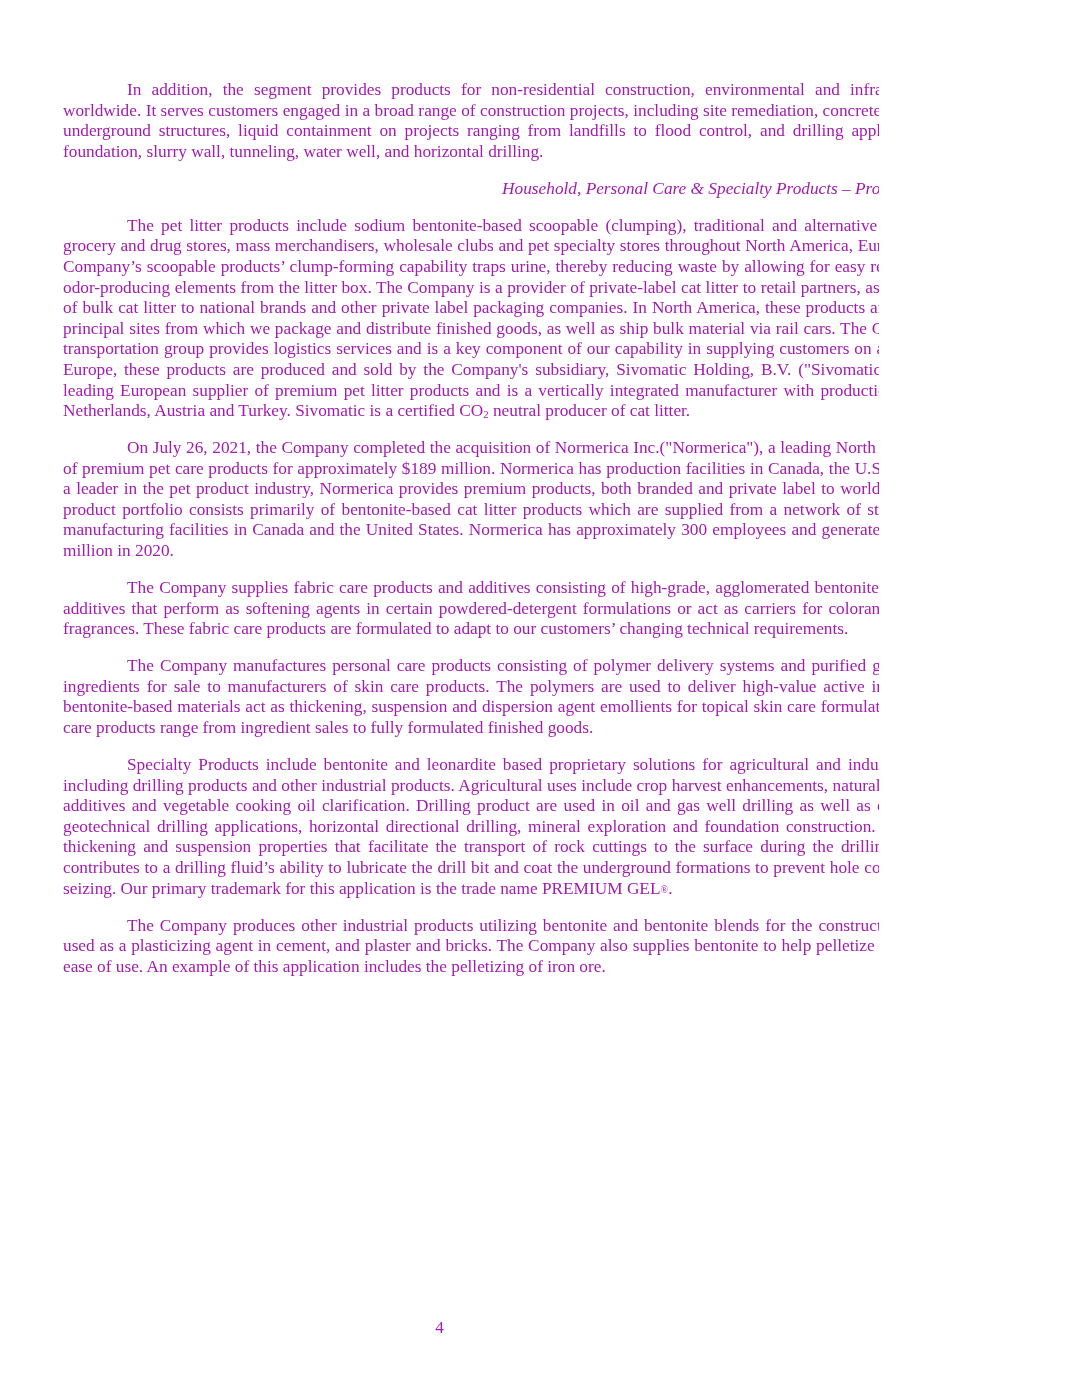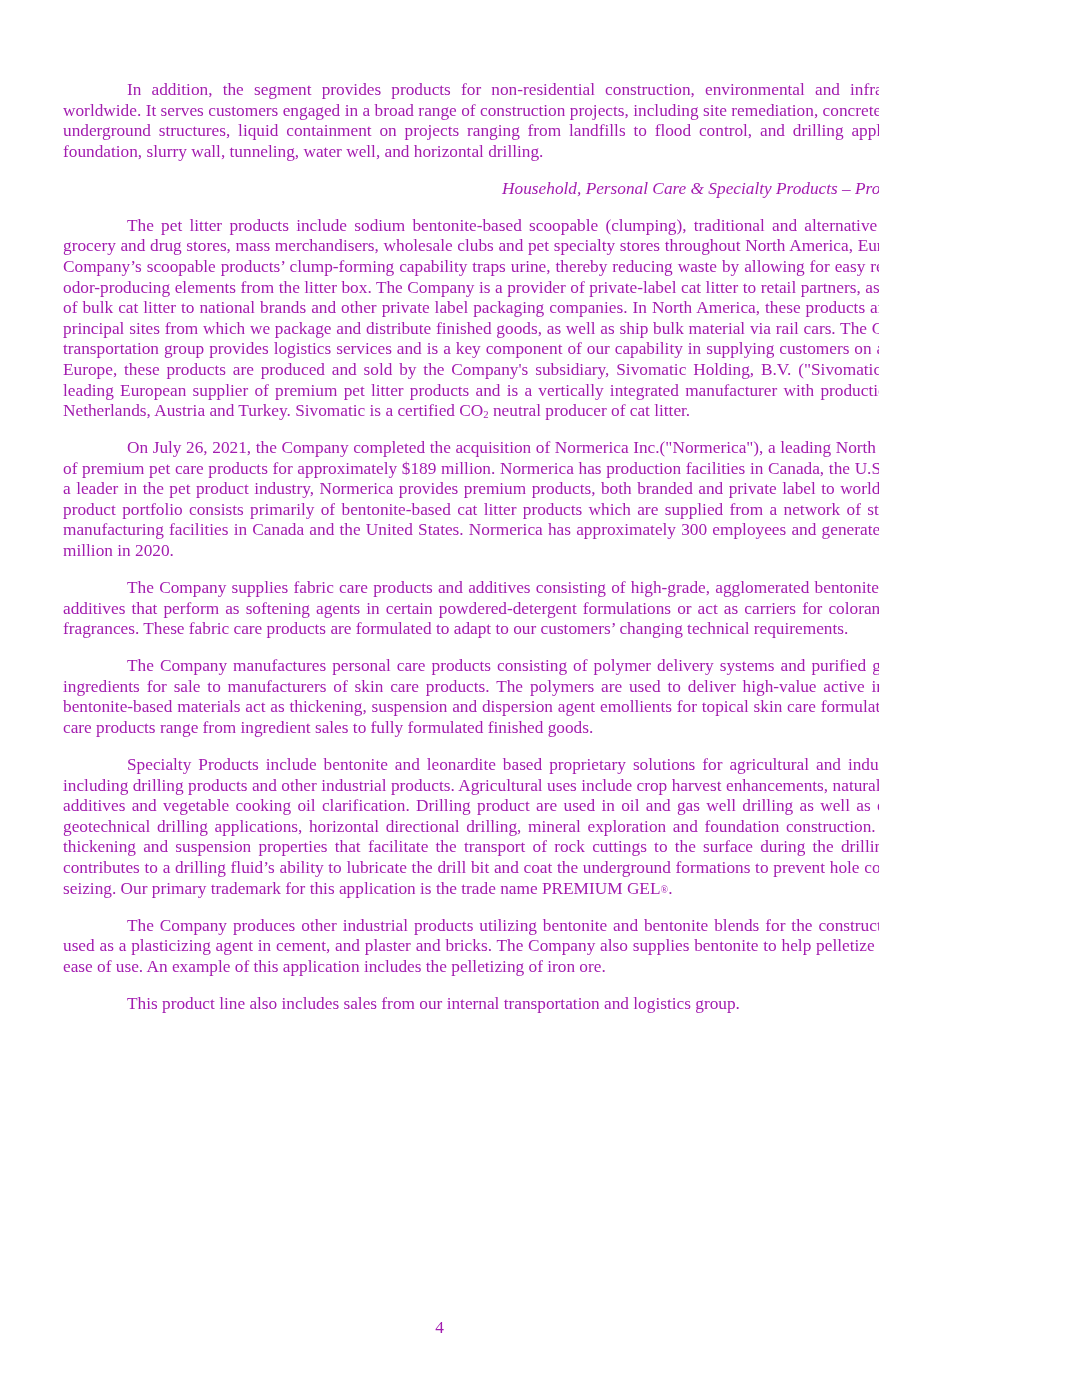--- a/index.html
+++ b/index.html
@@ -69,19 +69,18 @@
     <p class="para">On July 26, 2021, the Company completed the acquisition of Normerica Inc.("Normerica"), a leading North American supplier of premium pet care products for approximately $189 million. Normerica has production facilities in Canada, the U.S. and Thailand. As a leader in the pet product industry, Normerica provides premium products, both branded and private label to world-class retailers. Its product portfolio consists primarily of bentonite-based cat litter products which are supplied from a network of strategically located manufacturing facilities in Canada and the United States. Normerica has approximately 300 employees and generated revenue of $140 million in 2020.</p>
 
     <p class="para">The Company supplies fabric care products and additives consisting of high-grade, agglomerated bentonite and other mineral additives that perform as softening agents in certain powdered-detergent formulations or act as carriers for colorants, surfactants and fragrances. These fabric care products are formulated to adapt to our customers’ changing technical requirements.</p>
 
     <p class="para">The Company manufactures personal care products consisting of polymer delivery systems and purified grades of bentonite ingredients for sale to manufacturers of skin care products. The polymers are used to deliver high-value active ingredients and the bentonite-based materials act as thickening, suspension and dispersion agent emollients for topical skin care formulations. The personal care products range from ingredient sales to fully formulated finished goods.</p>
 
     <p class="para"><span>Specialty Products include bentonite and leonardite based proprietary solutions for agricultural and industrial applications, including drilling products and other industrial products. Agricultural uses include crop harvest enhancements, natural animal heath feed additives and vegetable cooking oil clarification. Drilling product are used in oil and gas well drilling as well as environmental and geotechnical drilling applications, horizontal directional drilling, mineral exploration and foundation construction. Bentonite imparts thickening and suspension properties that facilitate the transport of rock cuttings to the surface during the drilling process. It also contributes to a drilling fluid’s ability to lubricate the drill bit and coat the underground formations to prevent hole collapse and drill-bit seizing. Our primary trademark for this application is the trade name PREMIUM GEL</span><span class="reg-mark">®</span><span>.</span></p>
 
     <p class="para">The Company produces other industrial products utilizing bentonite and bentonite blends for the construction industry to be used as a plasticizing agent in cement, and plaster and bricks. The Company also supplies bentonite to help pelletize other materials for ease of use. An example of this application includes the pelletizing of iron ore.</p>
 
-    <p class="para">This product line also includes sales from our internal transportation and logistics group.</p>
 
 
   </div>
 
   <div class="footer">4</div>
 </div>
 
 </body></html>

